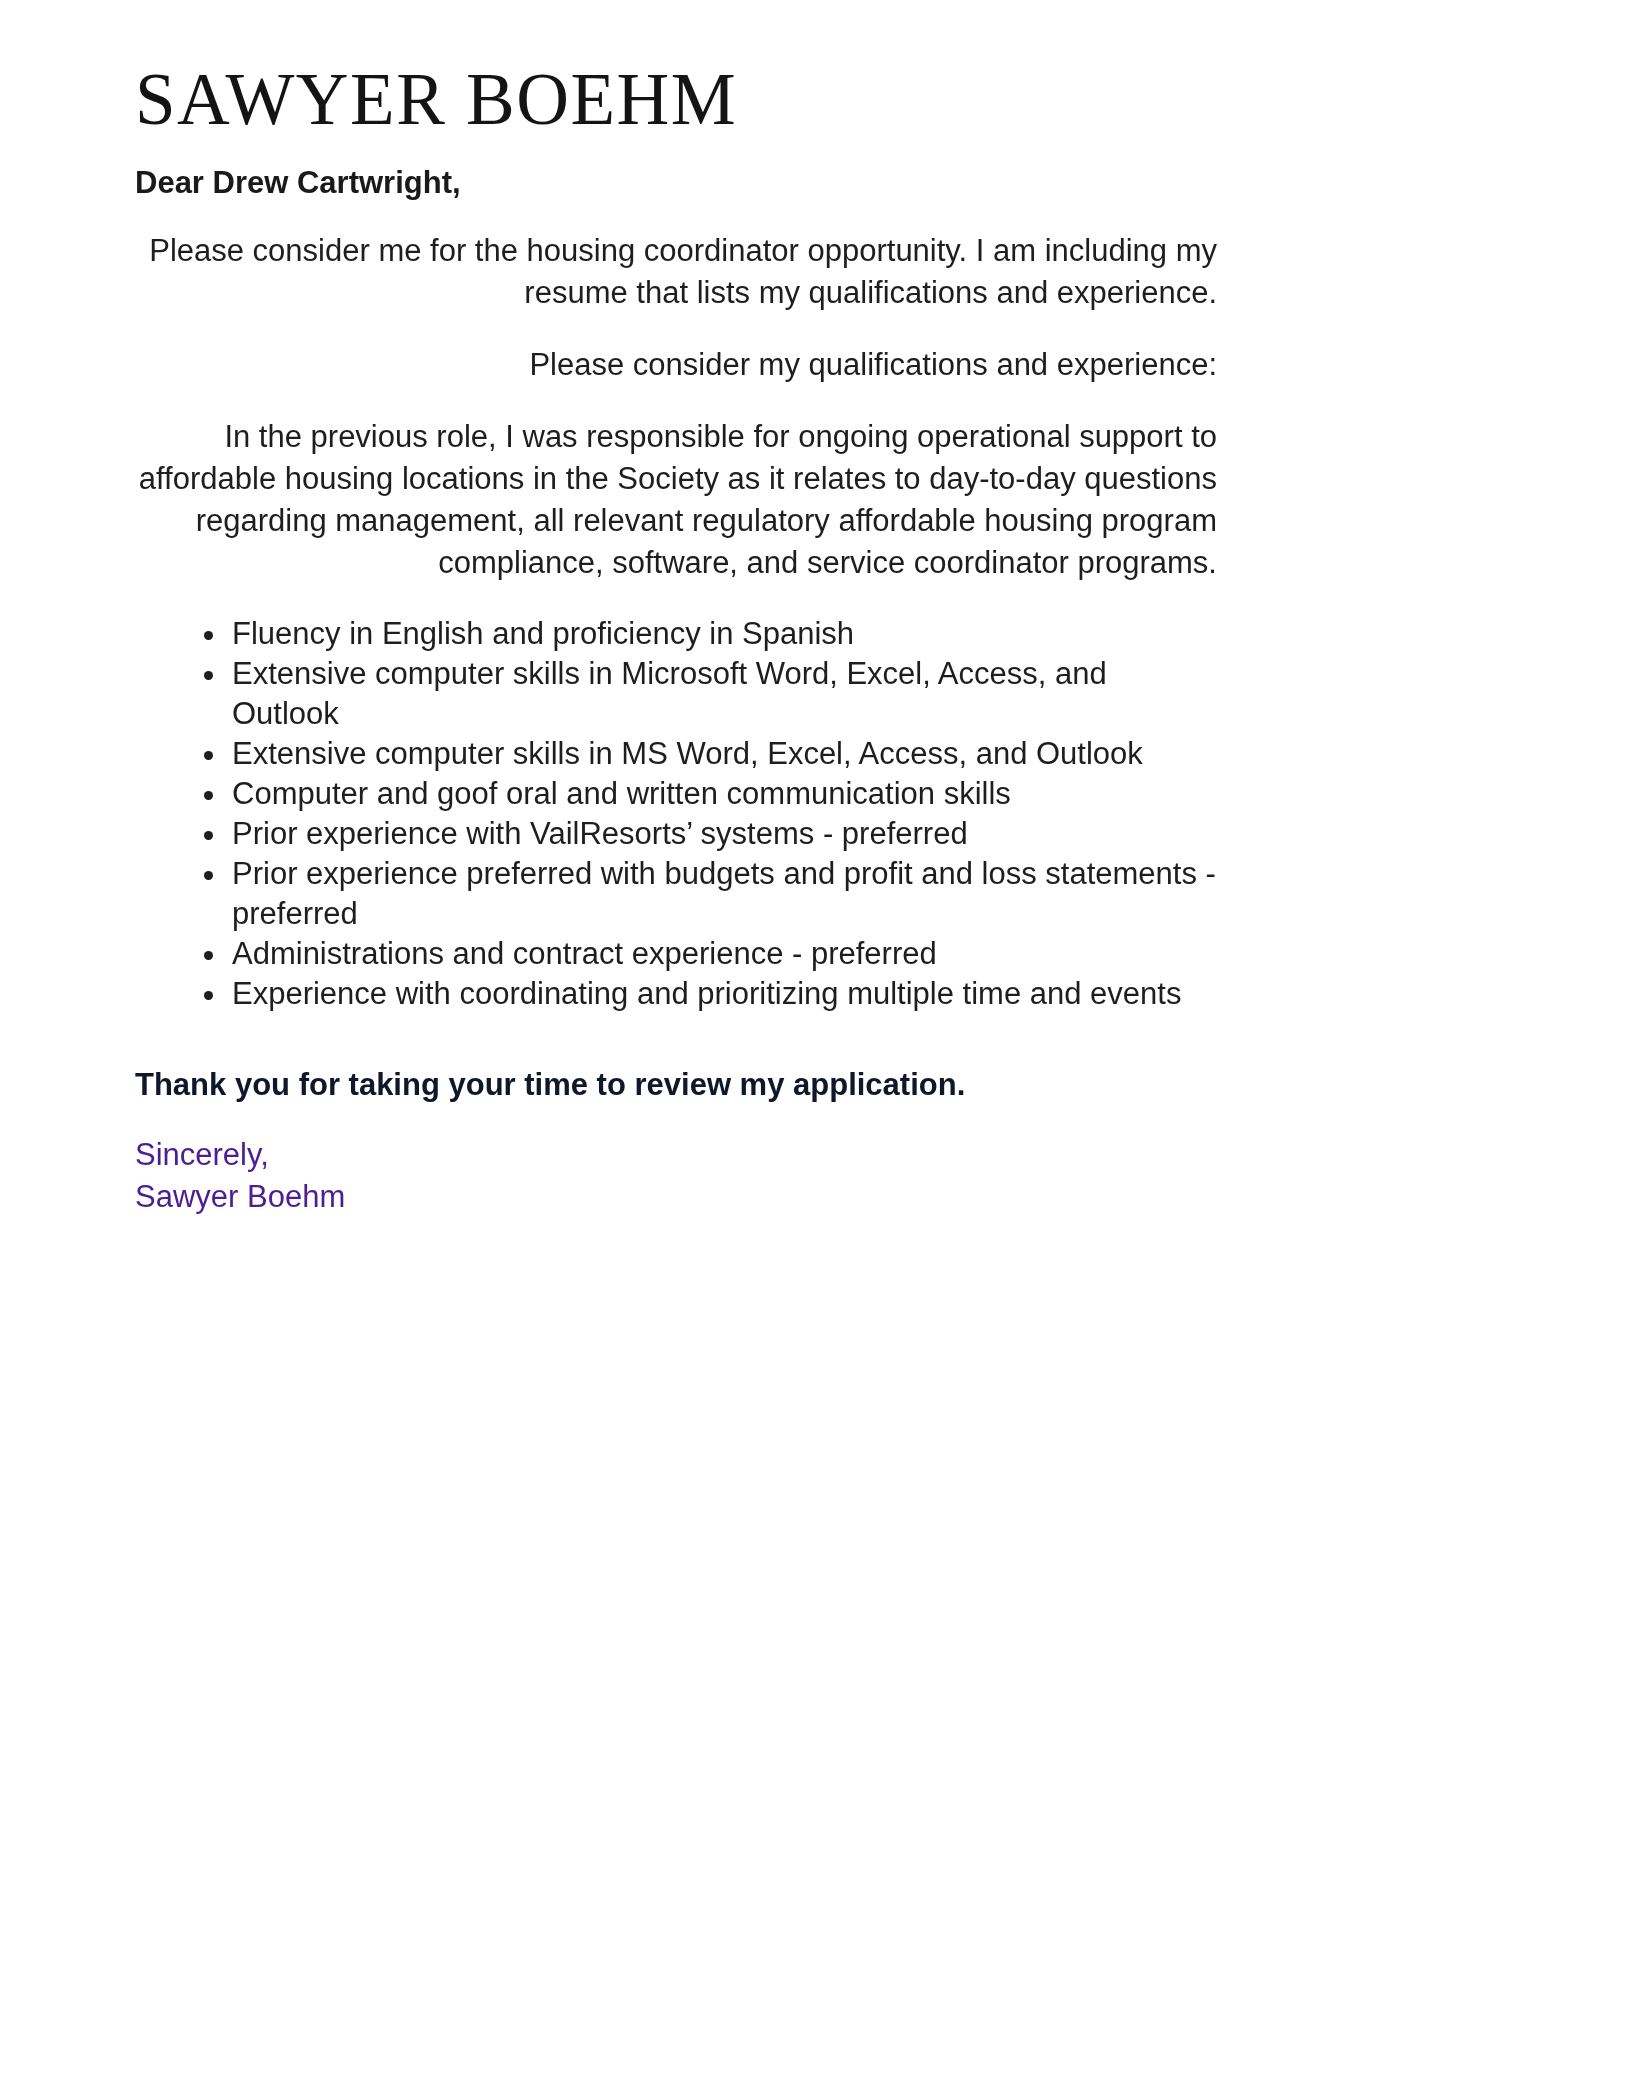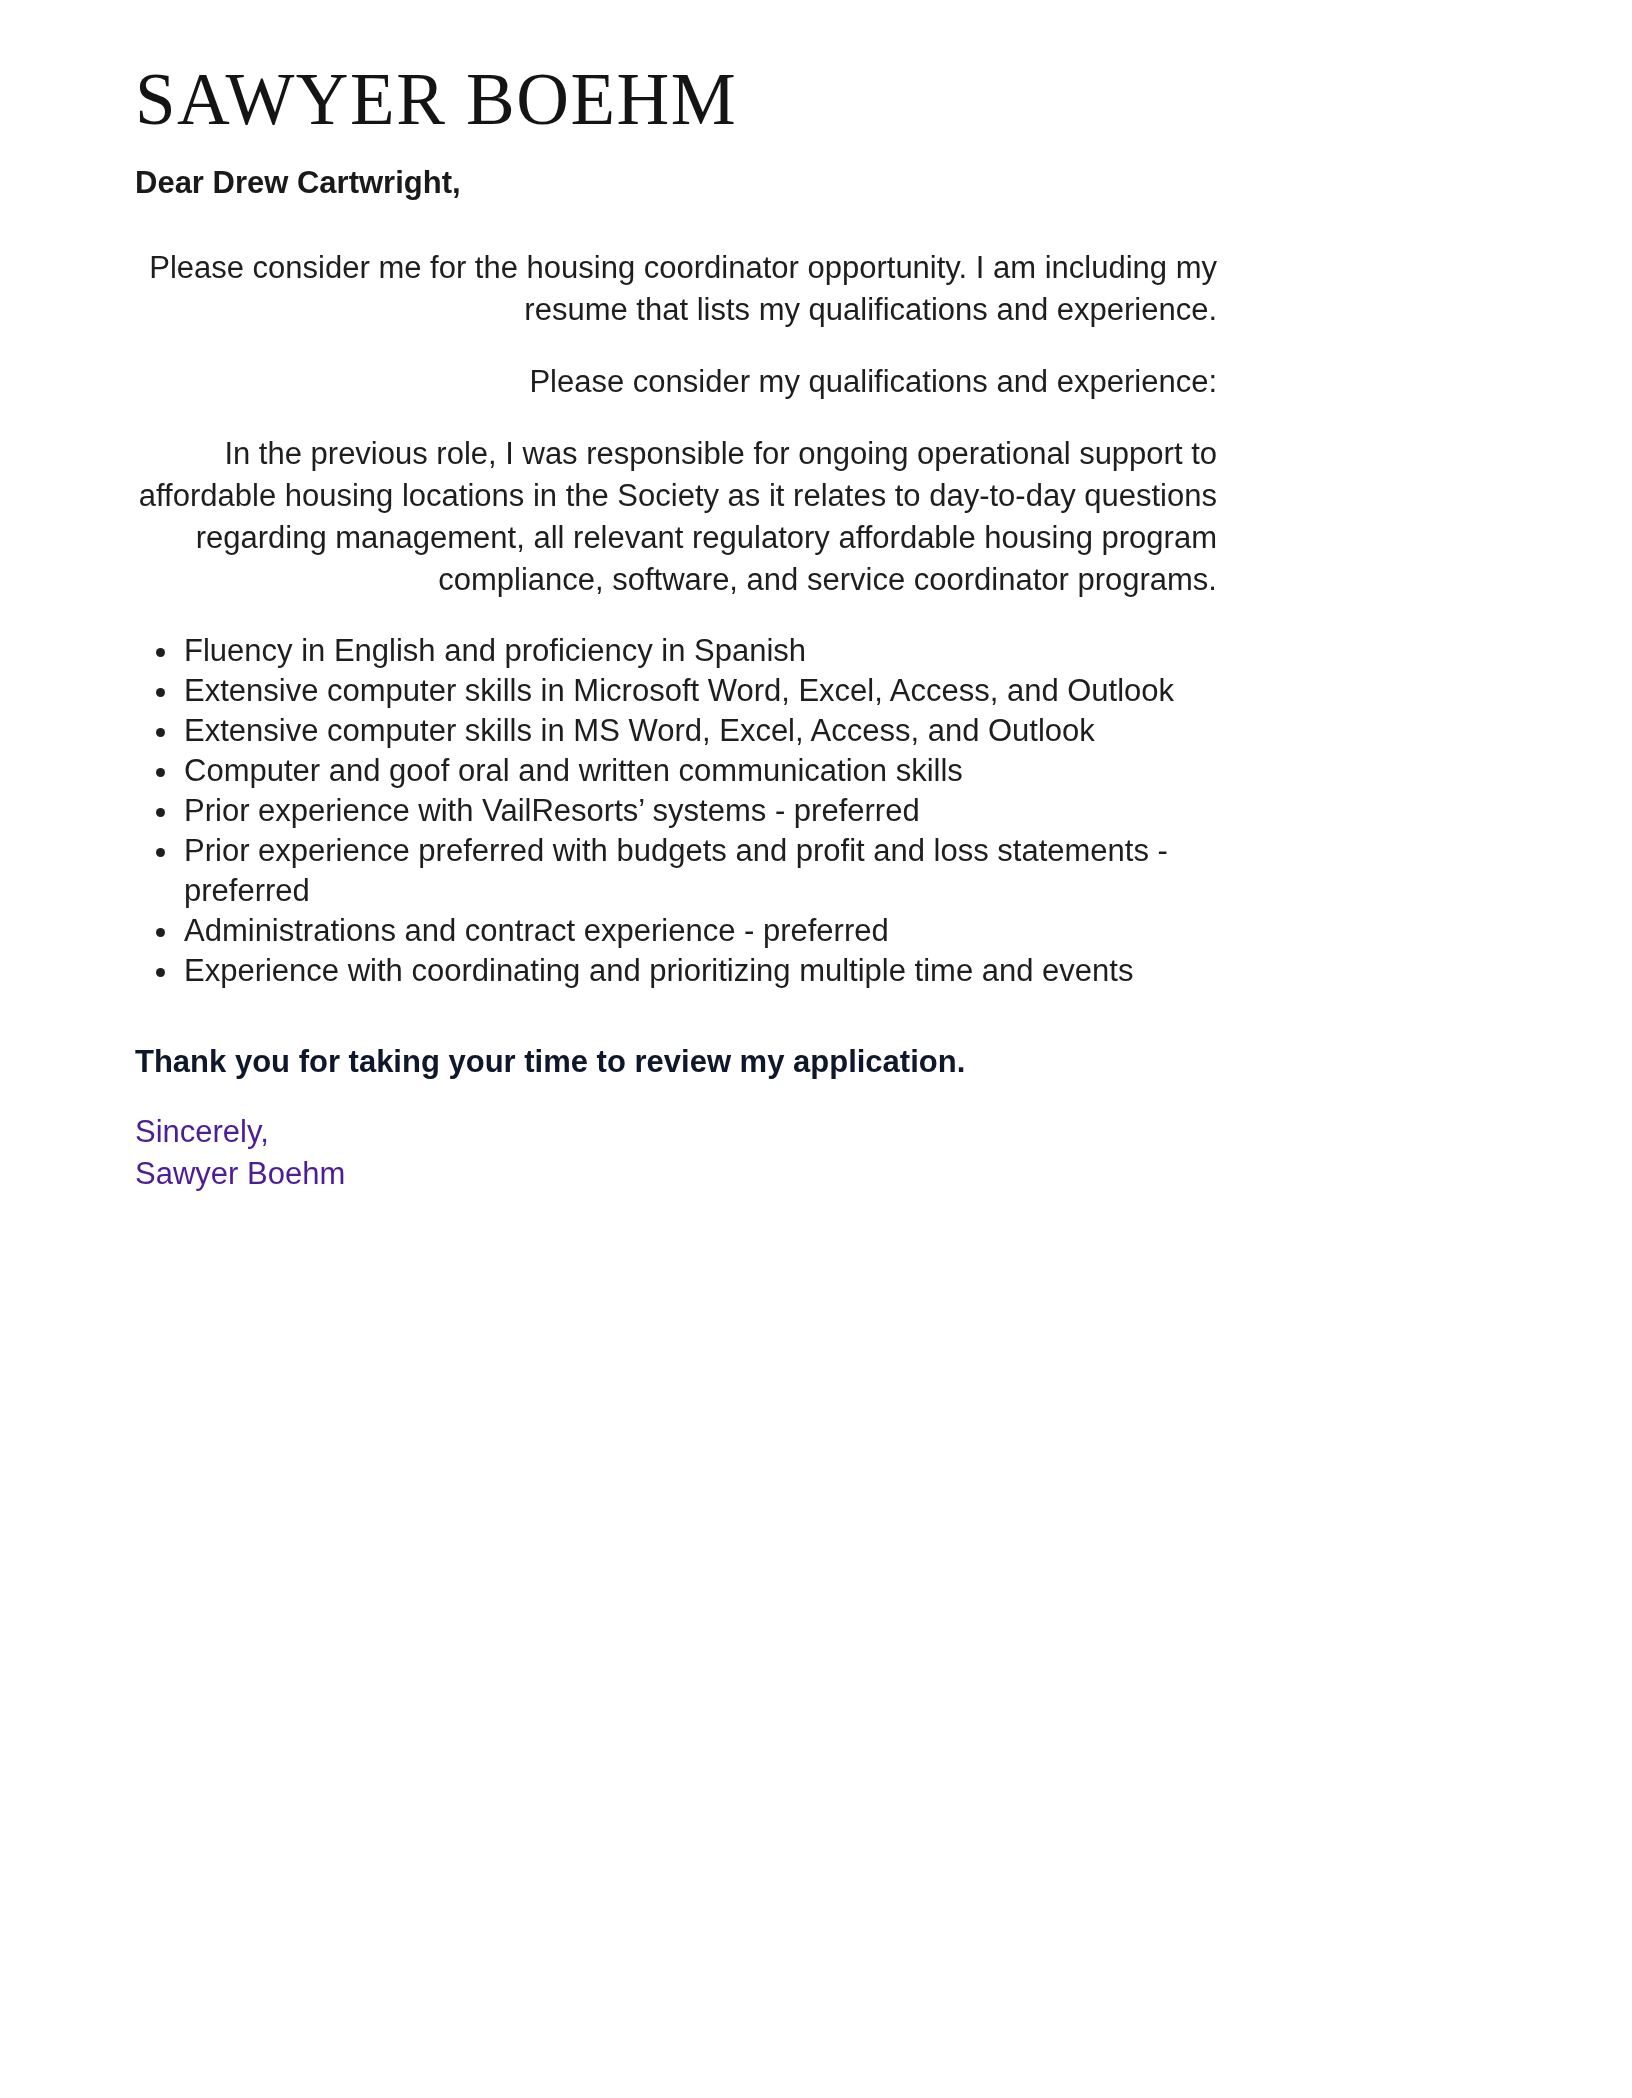--- a/index.html
+++ b/index.html
@@ -33,40 +33,41 @@
   .address {
     font-size: 30px;
     line-height: 1.3;
     margin: 0 0 102px 0;
     color: #1e1e1e;
   }
   .salutation {
     font-size: 31px;
     font-weight: 700;
     line-height: 42px;
-    margin: 0 0 43px 0;
+    margin: 0 0 26px 0;
     color: #1a1a1a;
   }
   .para {
     font-size: 31px;
     line-height: 42px;
     margin: 0 0 30px 0;
     color: #1e1e1e;
     text-align: right;
   }
   .qualifications-list {
     margin: 6px 0 50px 0;
     padding-left: 46px;
     font-size: 31px;
     line-height: 40px;
     color: #1e1e1e;
     list-style: disc outside;
   }
   .qualifications-list li {
     padding-left: 3px;
+    margin-left: 48px;
   }
   .thanks {
     font-size: 31px;
     font-weight: 700;
     line-height: 42px;
     margin: 0 0 28px 0;
     color: #0f172a;
   }
   .signoff-block {
     font-size: 31px;

